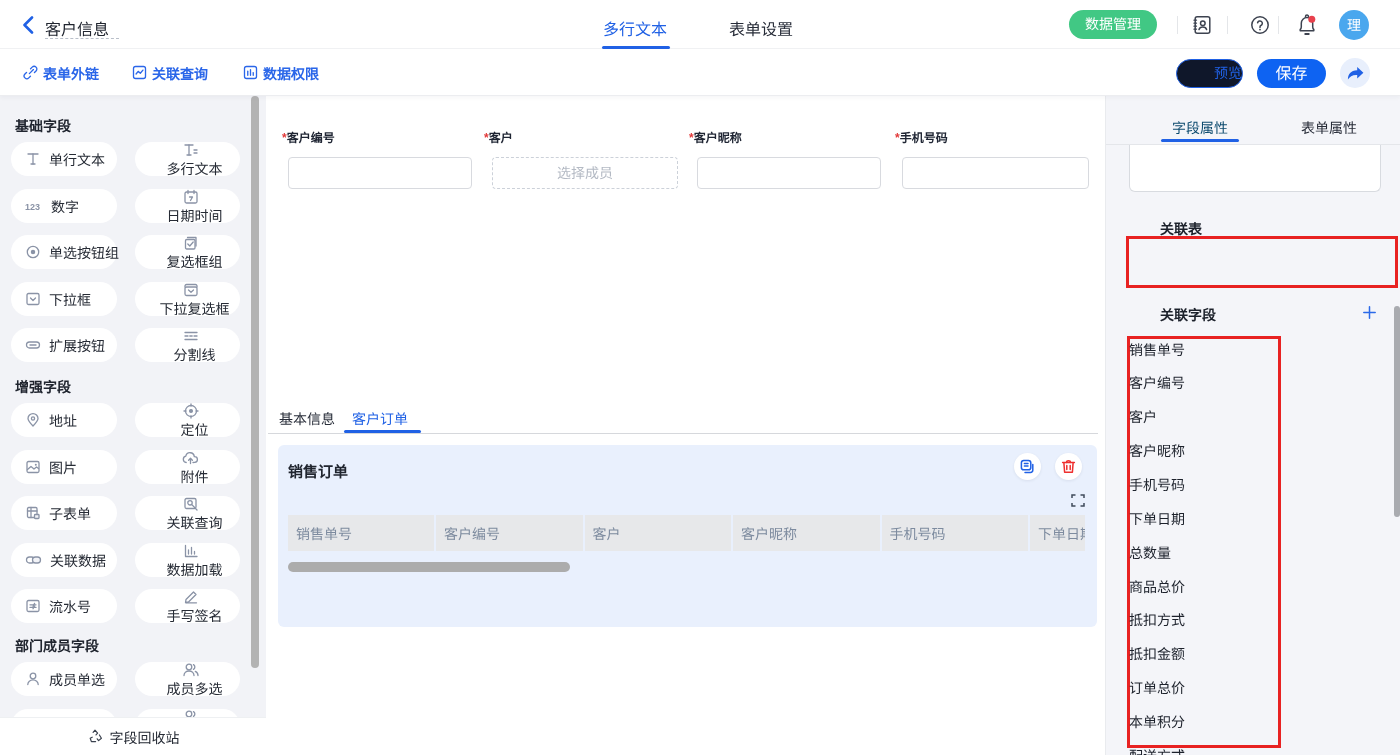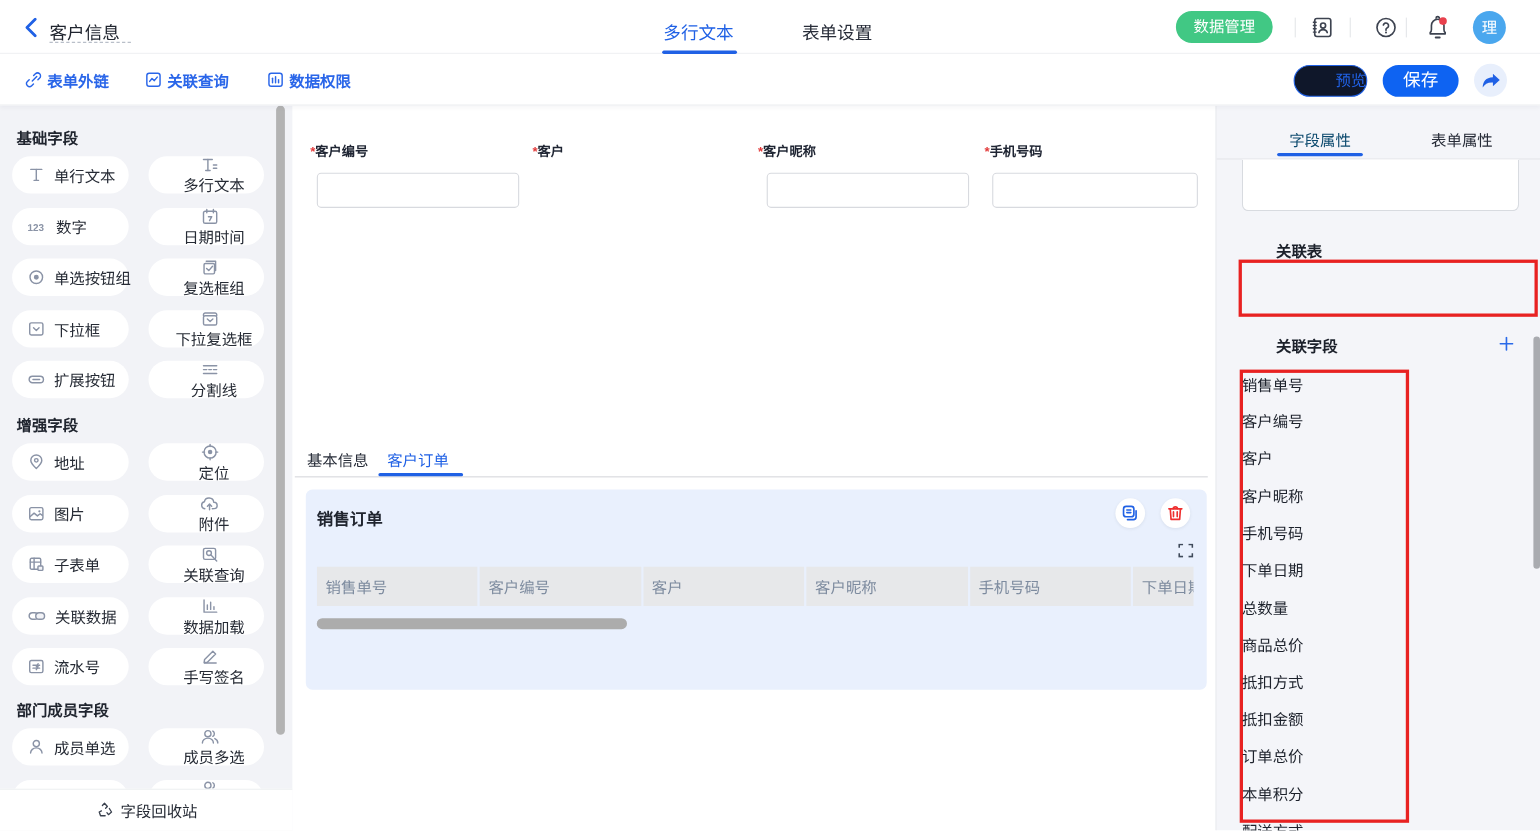--- a/index.html
+++ b/index.html
@@ -391,20 +391,21 @@
     </svg>
   <span>字段回收站</span>
 </div>
 
 <div id="canvas">
   <div class="flabel" style="left:16px;top:32px"><b>*</b>客户编号</div>
   <div class="flabel" style="left:218px;top:32px"><b>*</b>客户</div>
   <div class="flabel" style="left:423px;top:32px"><b>*</b>客户昵称</div>
   <div class="flabel" style="left:629px;top:32px"><b>*</b>手机号码</div>
   <div class="finput" style="left:22px;width:184px"></div>
+  <div id="selMember">选择成员</div>
   <div class="finput" style="left:431px;width:184px"></div>
   <div class="finput" style="left:636px;width:187px"></div>
   <div class="ctab" style="left:13px">基本信息</div>
   <div class="ctab" style="left:86px;color:#2061e5">客户订单</div>
   <div id="ctabActiveBar"></div>
   <div id="ctabDivider"></div>
   <div id="panel">
     <div id="panelTitle">销售订单</div>
     <div class="circBtn" style="left:736px">
       <svg width="15" height="15" viewBox="0 0 15 15">

